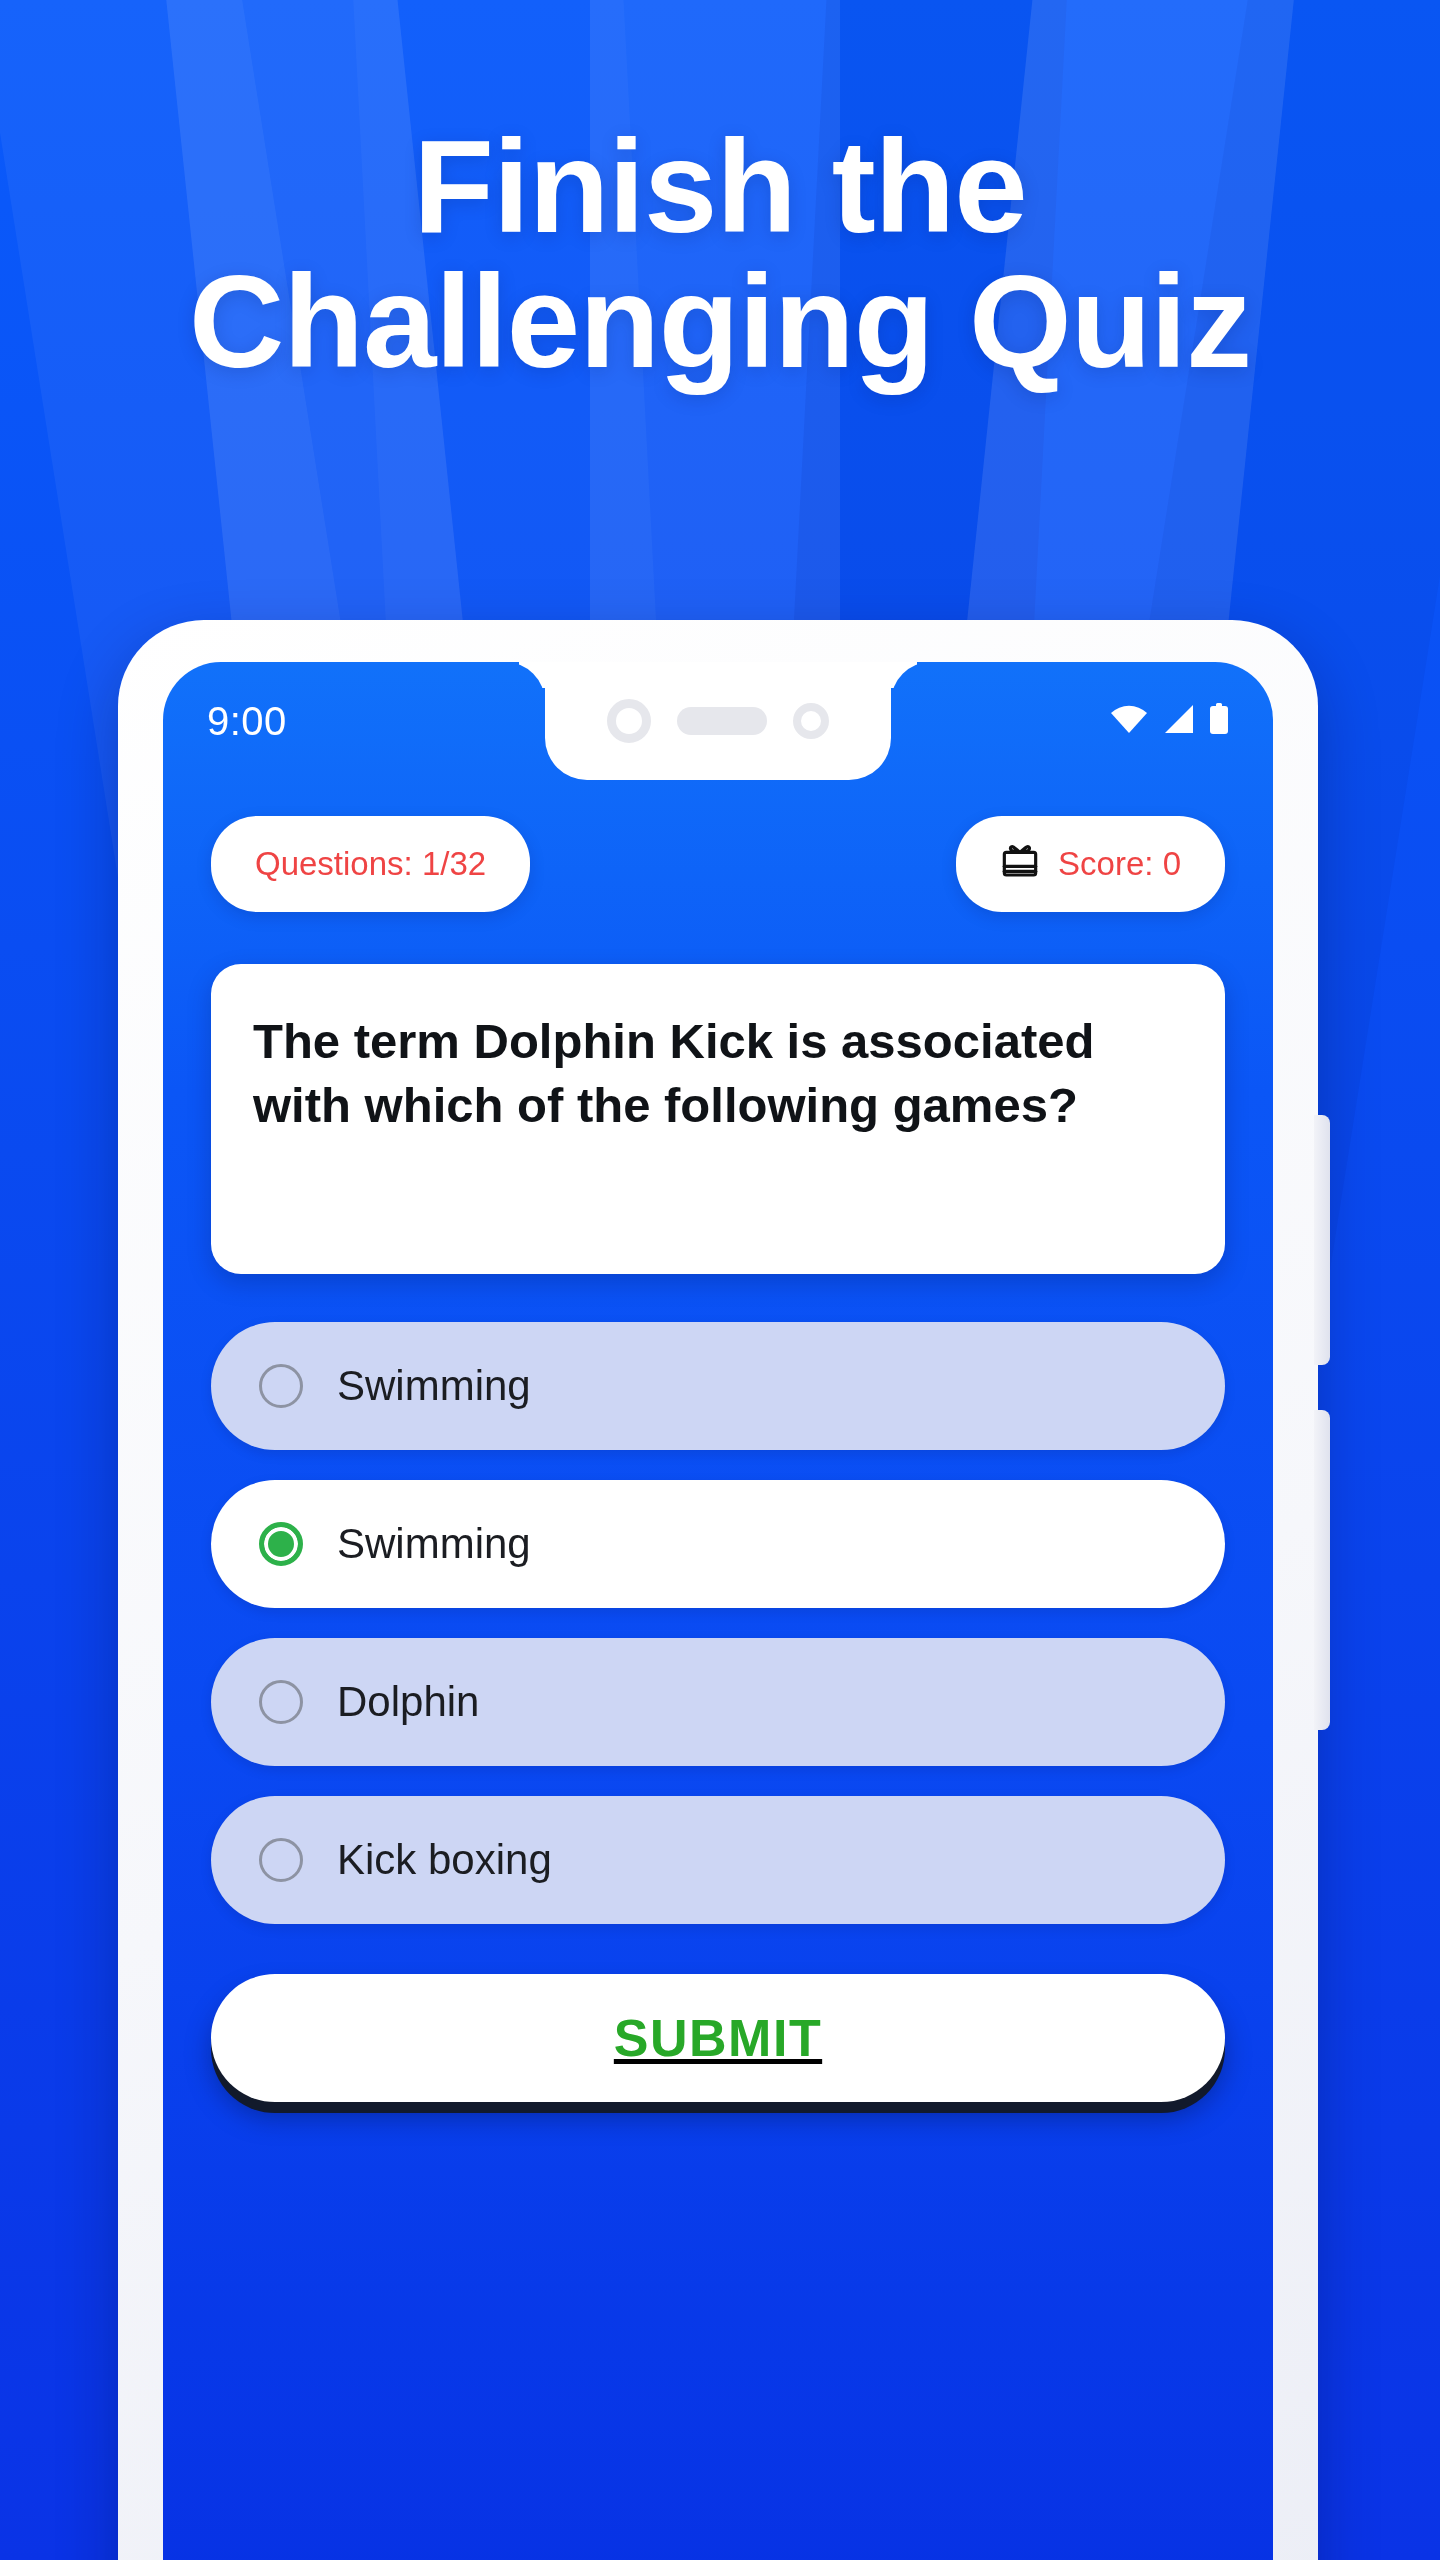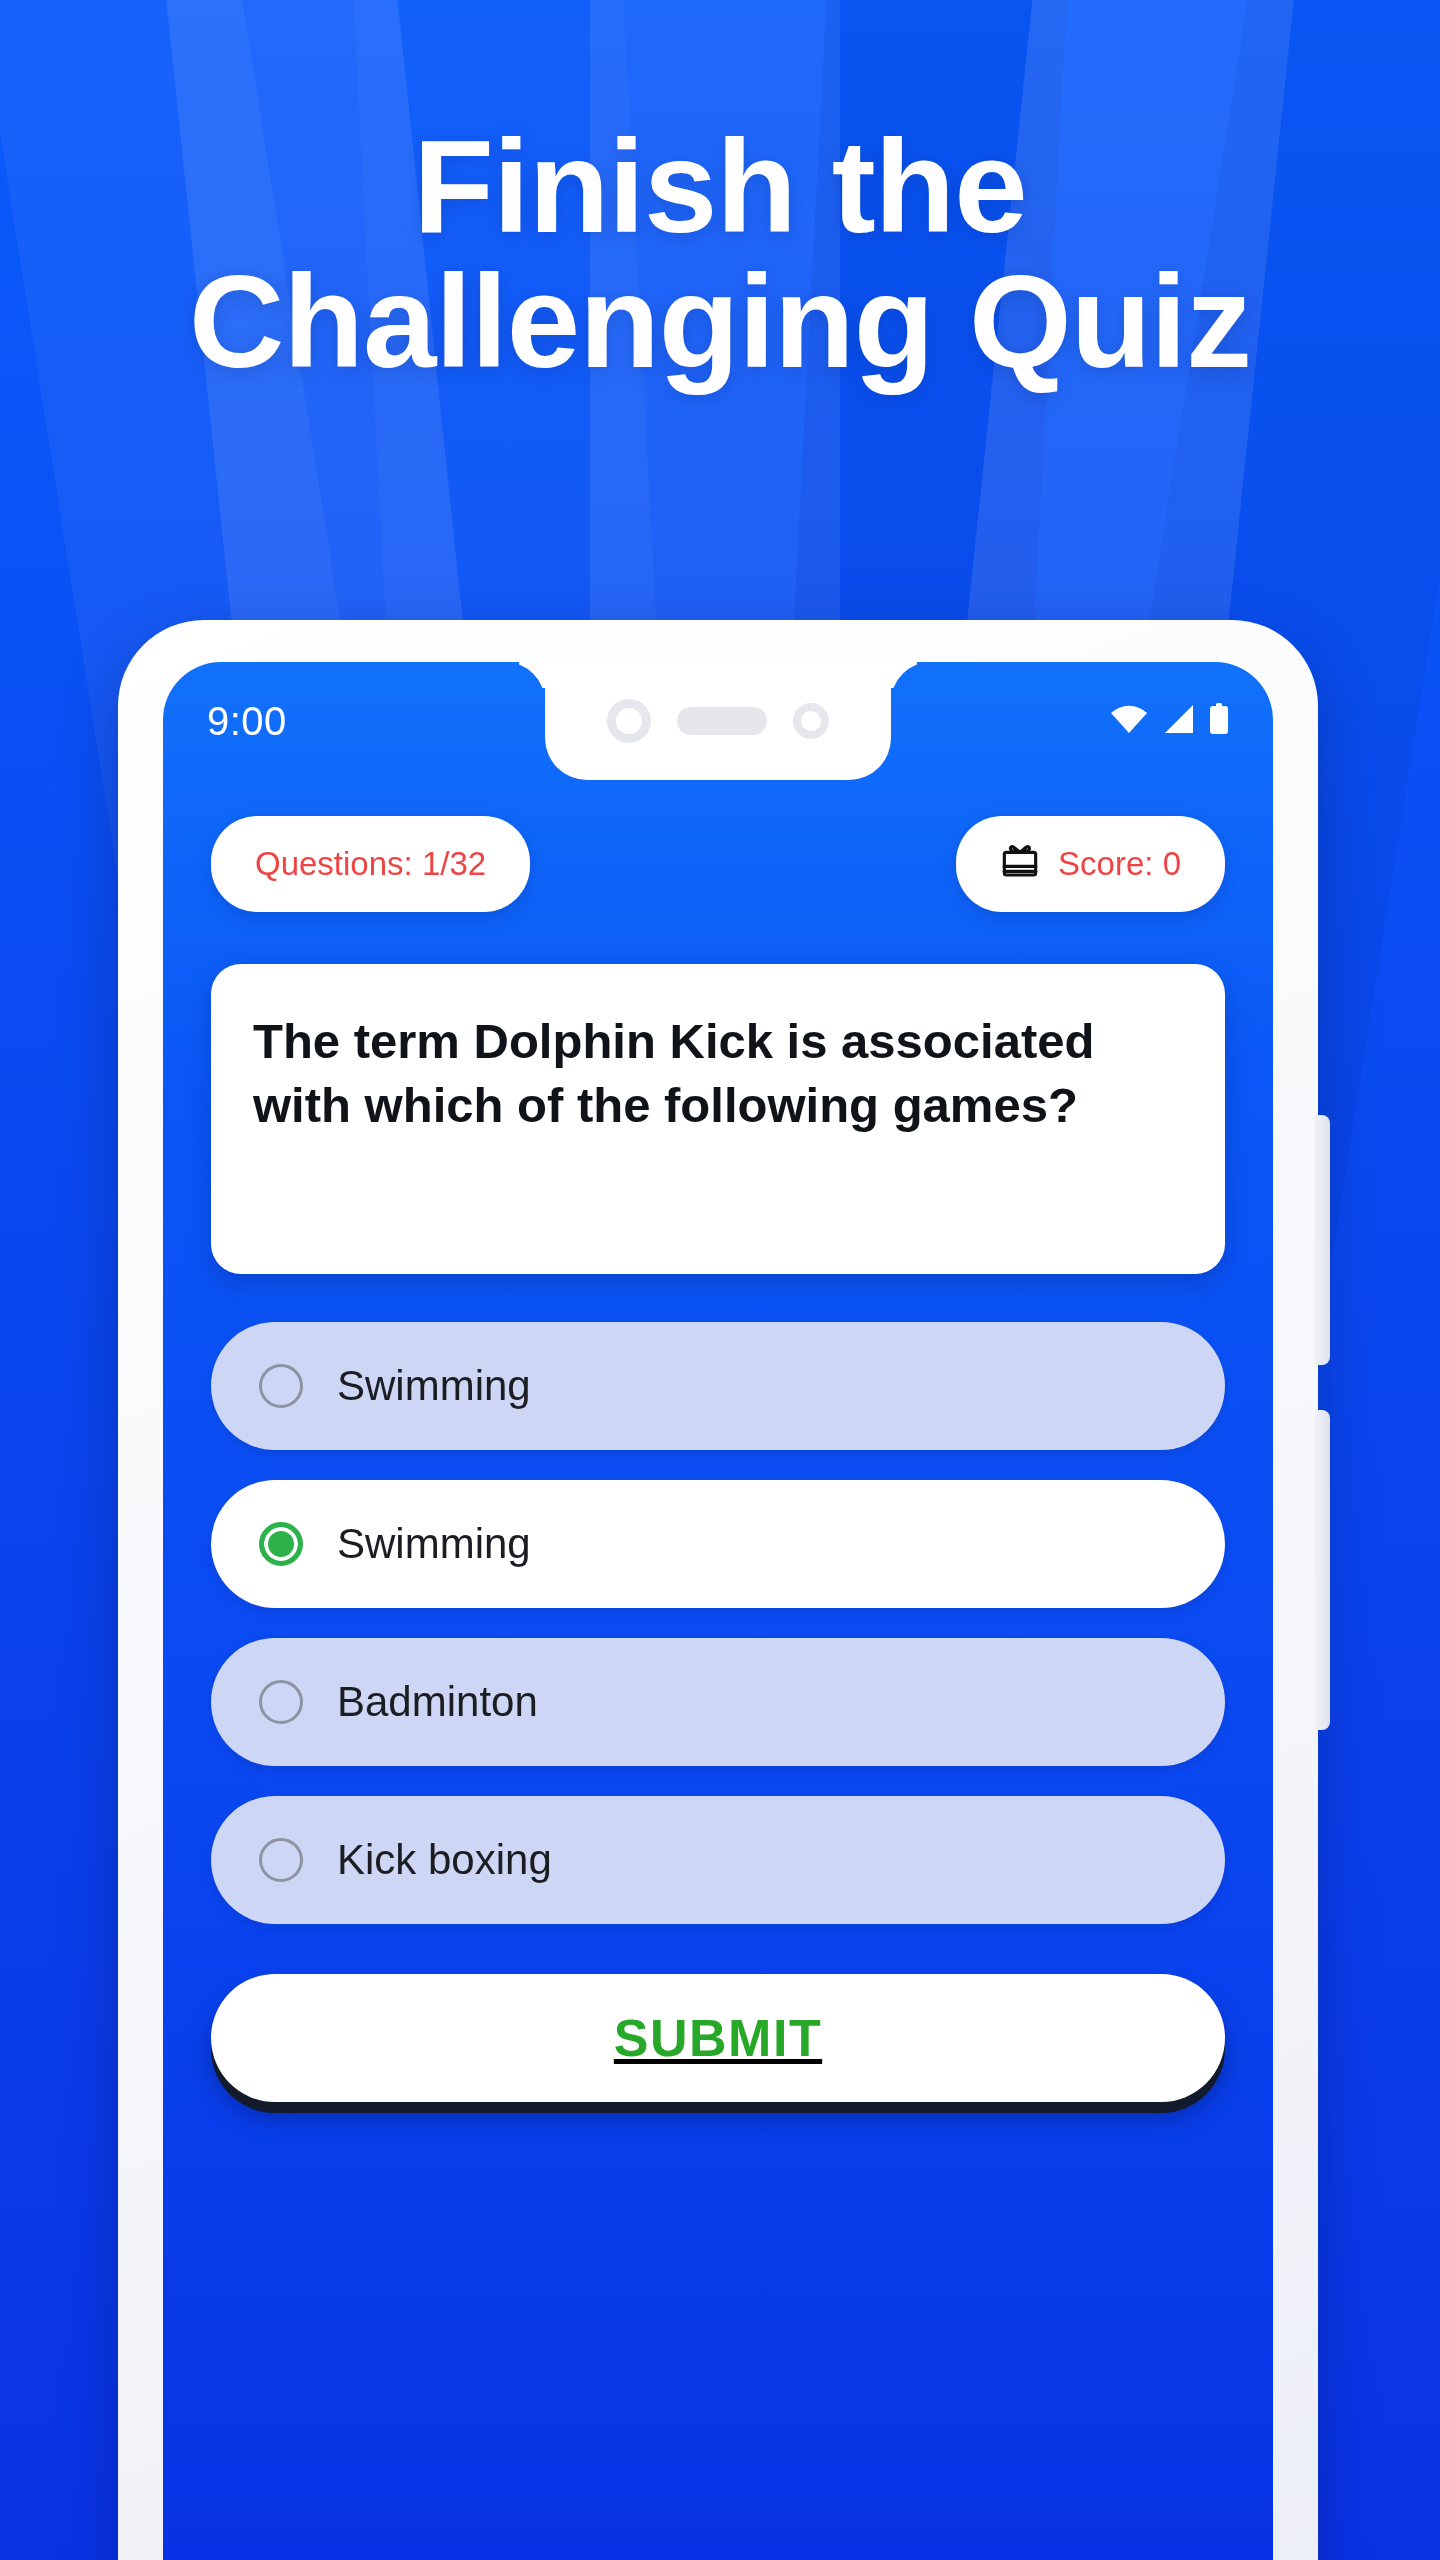--- a/index.html
+++ b/index.html
@@ -302,21 +302,21 @@
           <div class="option-row">
             <span class="radio"></span>
             <span class="option-label">Swimming</span>
           </div>
           <div class="option-row is-selected">
             <span class="radio"></span>
             <span class="option-label">Swimming</span>
           </div>
           <div class="option-row">
             <span class="radio"></span>
-            <span class="option-label">Badminton</span>
+            <span class="option-label">Dolphin</span>
           </div>
           <div class="option-row">
             <span class="radio"></span>
             <span class="option-label">Kick boxing</span>
           </div>
         </div>
 
       <button id="submit-button">
         <span id="submit-label">SUBMIT</span>
       </button>

